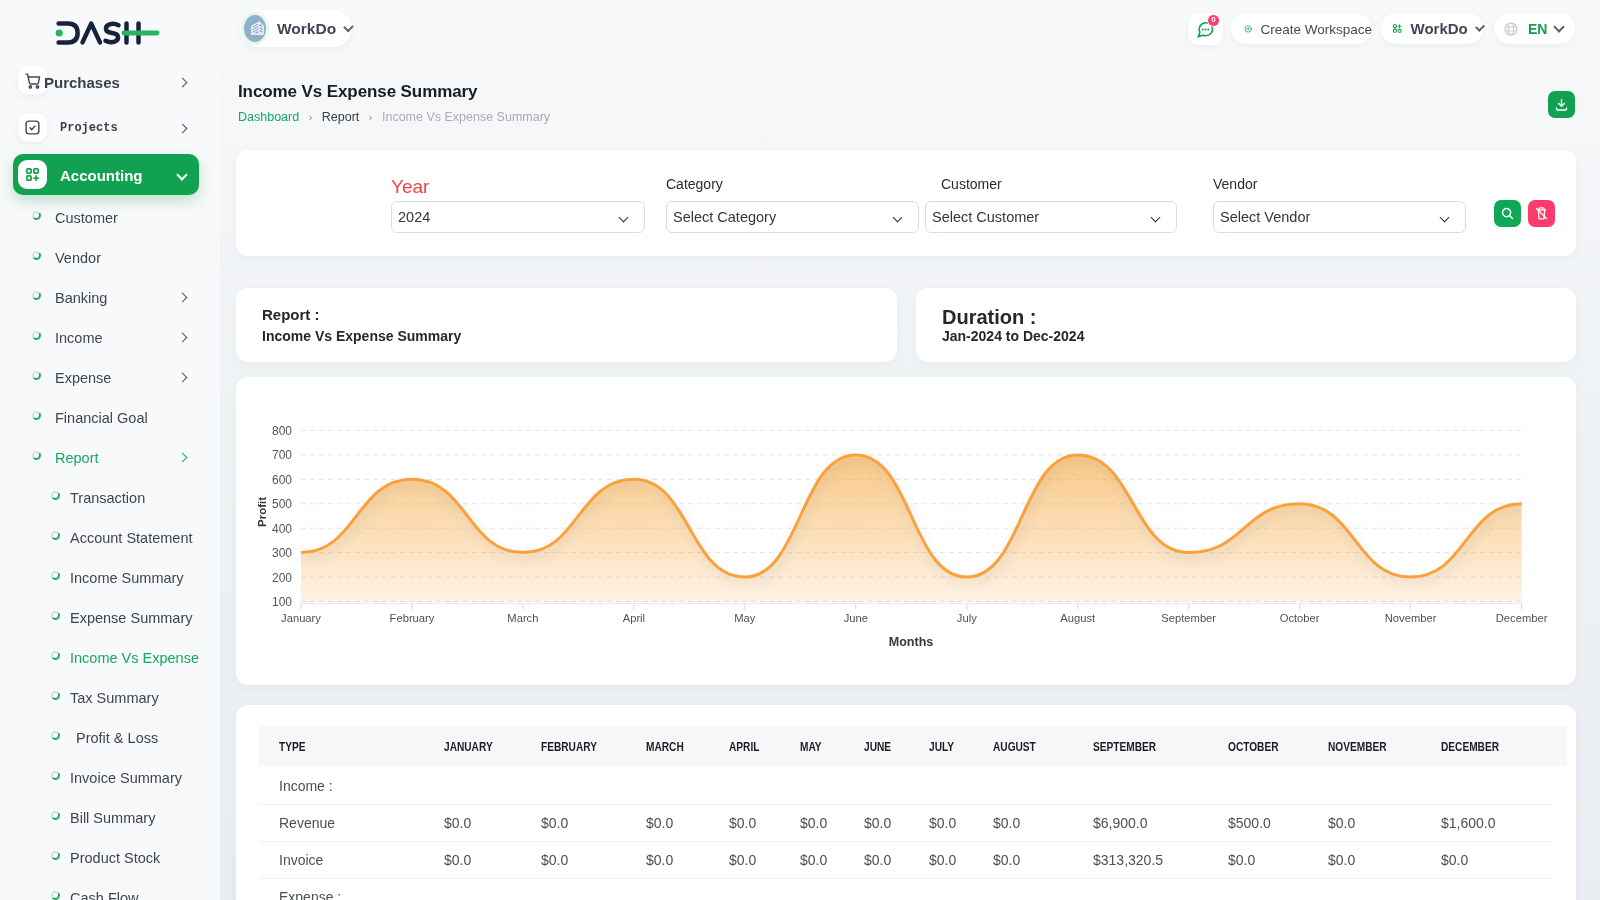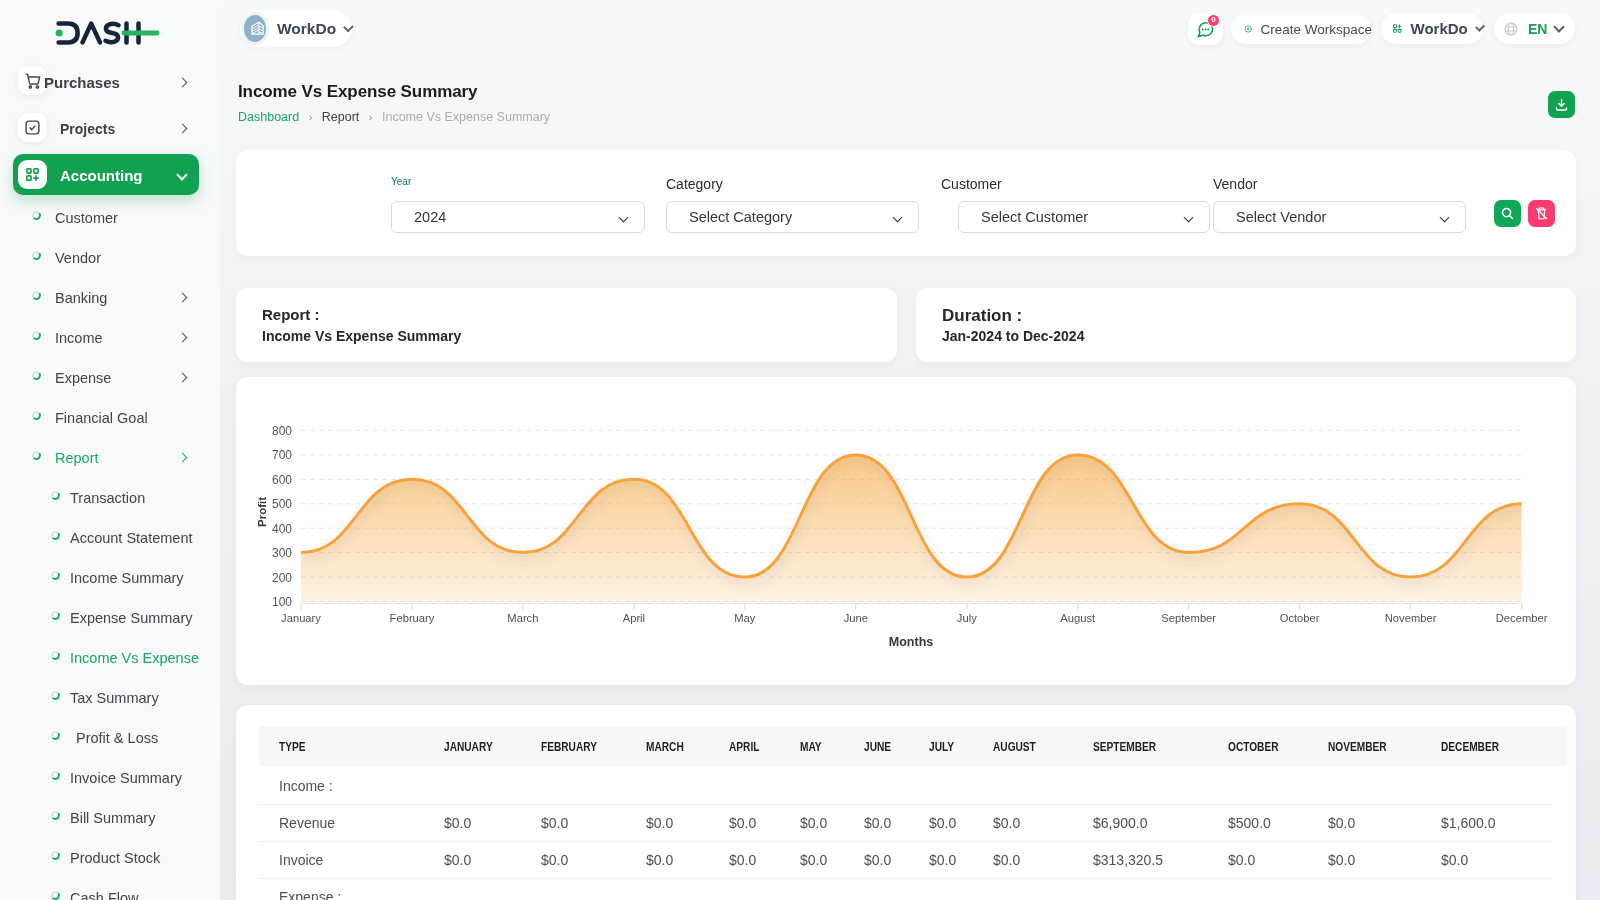--- a/index.html
+++ b/index.html
@@ -38,21 +38,21 @@
     <path d="M3 3h2l2.6 12.4a2 2 0 0 0 2 1.6h8.7a2 2 0 0 0 2-1.6L22 7H6"></path>
   </svg>
 <div class="abs" style="left:44px;top:74px;font-size:15px;font-weight:700;color:#3a4148;">Purchases</div>
 <span class="mchev" style="top:79px;"></span>
 
 <div class="abs" style="left:18px;top:113px;width:29px;height:29px;background:#fff;border-radius:10px;box-shadow:0 2px 6px rgba(40,50,70,0.08);"></div>
 <svg class="abs" style="left:24px;top:119px;" width="17" height="17" viewBox="0 0 24 24" fill="none" stroke="#3c4858" stroke-width="2" stroke-linecap="round" stroke-linejoin="round">
     <rect x="3" y="3" width="18" height="18" rx="4"></rect>
     <path d="M8.5 12.5l2.5 2.5 4.5-5"></path>
   </svg>
-<div class="abs" style="left:60px;top:121px;font-size:14px;font-weight:700;color:#3a4148;">Projects</div>
+<div class="abs" style="left:60px;top:121px;font-size:12px;font-weight:700;color:#3a4148;font-family:Liberation Mono, monospace;">Projects</div>
 <span class="mchev" style="top:125px;"></span>
 
 <div class="abs" style="left:13px;top:154px;width:186px;height:41px;background:#12a150;border-radius:10px;box-shadow:0 6px 14px rgba(18,161,80,0.25);"></div>
 <div class="abs" style="left:18px;top:160px;width:29px;height:29px;background:#fff;border-radius:9px;"></div>
 <svg class="abs" style="left:24px;top:166px;" width="17" height="17" viewBox="0 0 24 24" fill="none" stroke="#12a150" stroke-width="2.4" stroke-linecap="round">
     <rect x="4" y="4" width="6" height="6" rx="1.4"></rect>
     <rect x="14" y="4" width="6" height="6" rx="1.4"></rect>
     <rect x="4" y="14" width="6" height="6" rx="1.4"></rect>
     <path d="M17 14v6M14 17h6"></path>
   </svg>
@@ -195,31 +195,31 @@
 </div>
 
 <div class="abs" style="left:1548px;top:91px;width:27px;height:27px;background:#12a150;border-radius:7px;">
   <svg style="position:absolute;left:6px;top:6px;" width="15" height="15" viewBox="0 0 24 24" fill="none" stroke="#fff" stroke-width="2.2" stroke-linecap="round" stroke-linejoin="round">
       <path d="M12 4v10M7.5 10.5 12 15l4.5-4.5"></path>
       <path d="M4 17.5V19a1.8 1.8 0 0 0 1.8 1.8h12.4A1.8 1.8 0 0 0 20 19v-1.5"></path>
     </svg>
 </div>
 
 <div class="card" style="left:236px;top:150px;width:1340px;height:106px;"></div>
-<div class="abs" style="left:391px;top:176px;font-size:10px;color:#0f766e;">Year</div>
+<div class="abs" style="left:391px;top:176px;font-size:19px;color:#ef4444;">Year</div>
 <div class="abs" style="left:666px;top:176px;font-size:14px;color:#272d33;">Category</div>
 <div class="abs" style="left:941px;top:176px;font-size:14px;color:#272d33;">Customer</div>
 <div class="abs" style="left:1213px;top:176px;font-size:14px;color:#272d33;">Vendor</div>
 
 <div class="abs sel" style="left:391px;top:201px;width:254px;">2024</div>
 <div class="abs sel" style="left:666px;top:201px;width:253px;">Select Category</div>
-<div class="abs sel" style="left:958px;top:201px;width:252px;">Select Customer</div>
+<div class="abs sel" style="left:925px;top:201px;width:252px;">Select Customer</div>
 <div class="abs sel" style="left:1213px;top:201px;width:253px;">Select Vendor</div>
 <style>
-.sel { position:absolute; height:32px; border:1px solid #d9dde2; border-radius:6px; background:#fff; font-size:14.5px; color:#32383e; line-height:30px; padding-left:22px; }
+.sel { position:absolute; height:32px; border:1px solid #d9dde2; border-radius:6px; background:#fff; font-size:14.5px; color:#32383e; line-height:30px; padding-left:6px; }
 .sel:after { content:""; position:absolute; right:17px; top:12px; width:6px; height:6px; border-right:1.7px solid #2b3036; border-bottom:1.7px solid #2b3036; transform:rotate(45deg); }
 </style>
 
 <div class="abs" style="left:1494px;top:200px;width:27px;height:27px;background:#0fa956;border-radius:7px;">
   <svg style="position:absolute;left:6px;top:6px;" width="15" height="15" viewBox="0 0 24 24" fill="none" stroke="#fff" stroke-width="2.4" stroke-linecap="round">
       <circle cx="10.5" cy="10.5" r="6.5"></circle>
       <path d="M15.5 15.5 20 20"></path>
     </svg>
 </div>
 <div class="abs" style="left:1528px;top:200px;width:27px;height:27px;background:#fb3a6e;border-radius:7px;">
@@ -228,21 +228,21 @@
       <path d="M5.5 6h13"></path>
       <path d="M7 6l1 14.5h8L17 6"></path>
       <path d="M4 4l16 16"></path>
     </svg>
 </div>
 
 <div class="card" style="left:236px;top:288px;width:661px;height:74px;"></div>
 <div class="card" style="left:916px;top:288px;width:660px;height:74px;"></div>
 <div class="abs" style="left:262px;top:306px;font-size:15px;font-weight:700;color:#23282e;">Report :</div>
 <div class="abs" style="left:262px;top:328px;font-size:14px;font-weight:700;color:#23282e;">Income Vs Expense Summary</div>
-<div class="abs" style="left:942px;top:306px;font-size:17px;font-weight:700;color:#23282e;">Duration :</div>
+<div class="abs" style="left:942px;top:306px;font-size:20px;font-weight:700;color:#23282e;">Duration :</div>
 <div class="abs" style="left:942px;top:328px;font-size:14px;font-weight:700;color:#23282e;">Jan-2024 to Dec-2024</div>
 
 <div class="card" style="left:236px;top:377px;width:1340px;height:308px;"></div>
 <svg class="abs" style="left:236px;top:377px;" width="1340" height="308" viewBox="0 0 1340 308">
   <defs>
     <linearGradient id="ag" x1="0" y1="0" x2="0" y2="1">
       <stop offset="0" stop-color="#f6a63c" stop-opacity="0.62"></stop>
       <stop offset="1" stop-color="#f6a63c" stop-opacity="0.14"></stop>
     </linearGradient>
     <filter id="sh" x="-20%" y="-20%" width="140%" height="160%">

